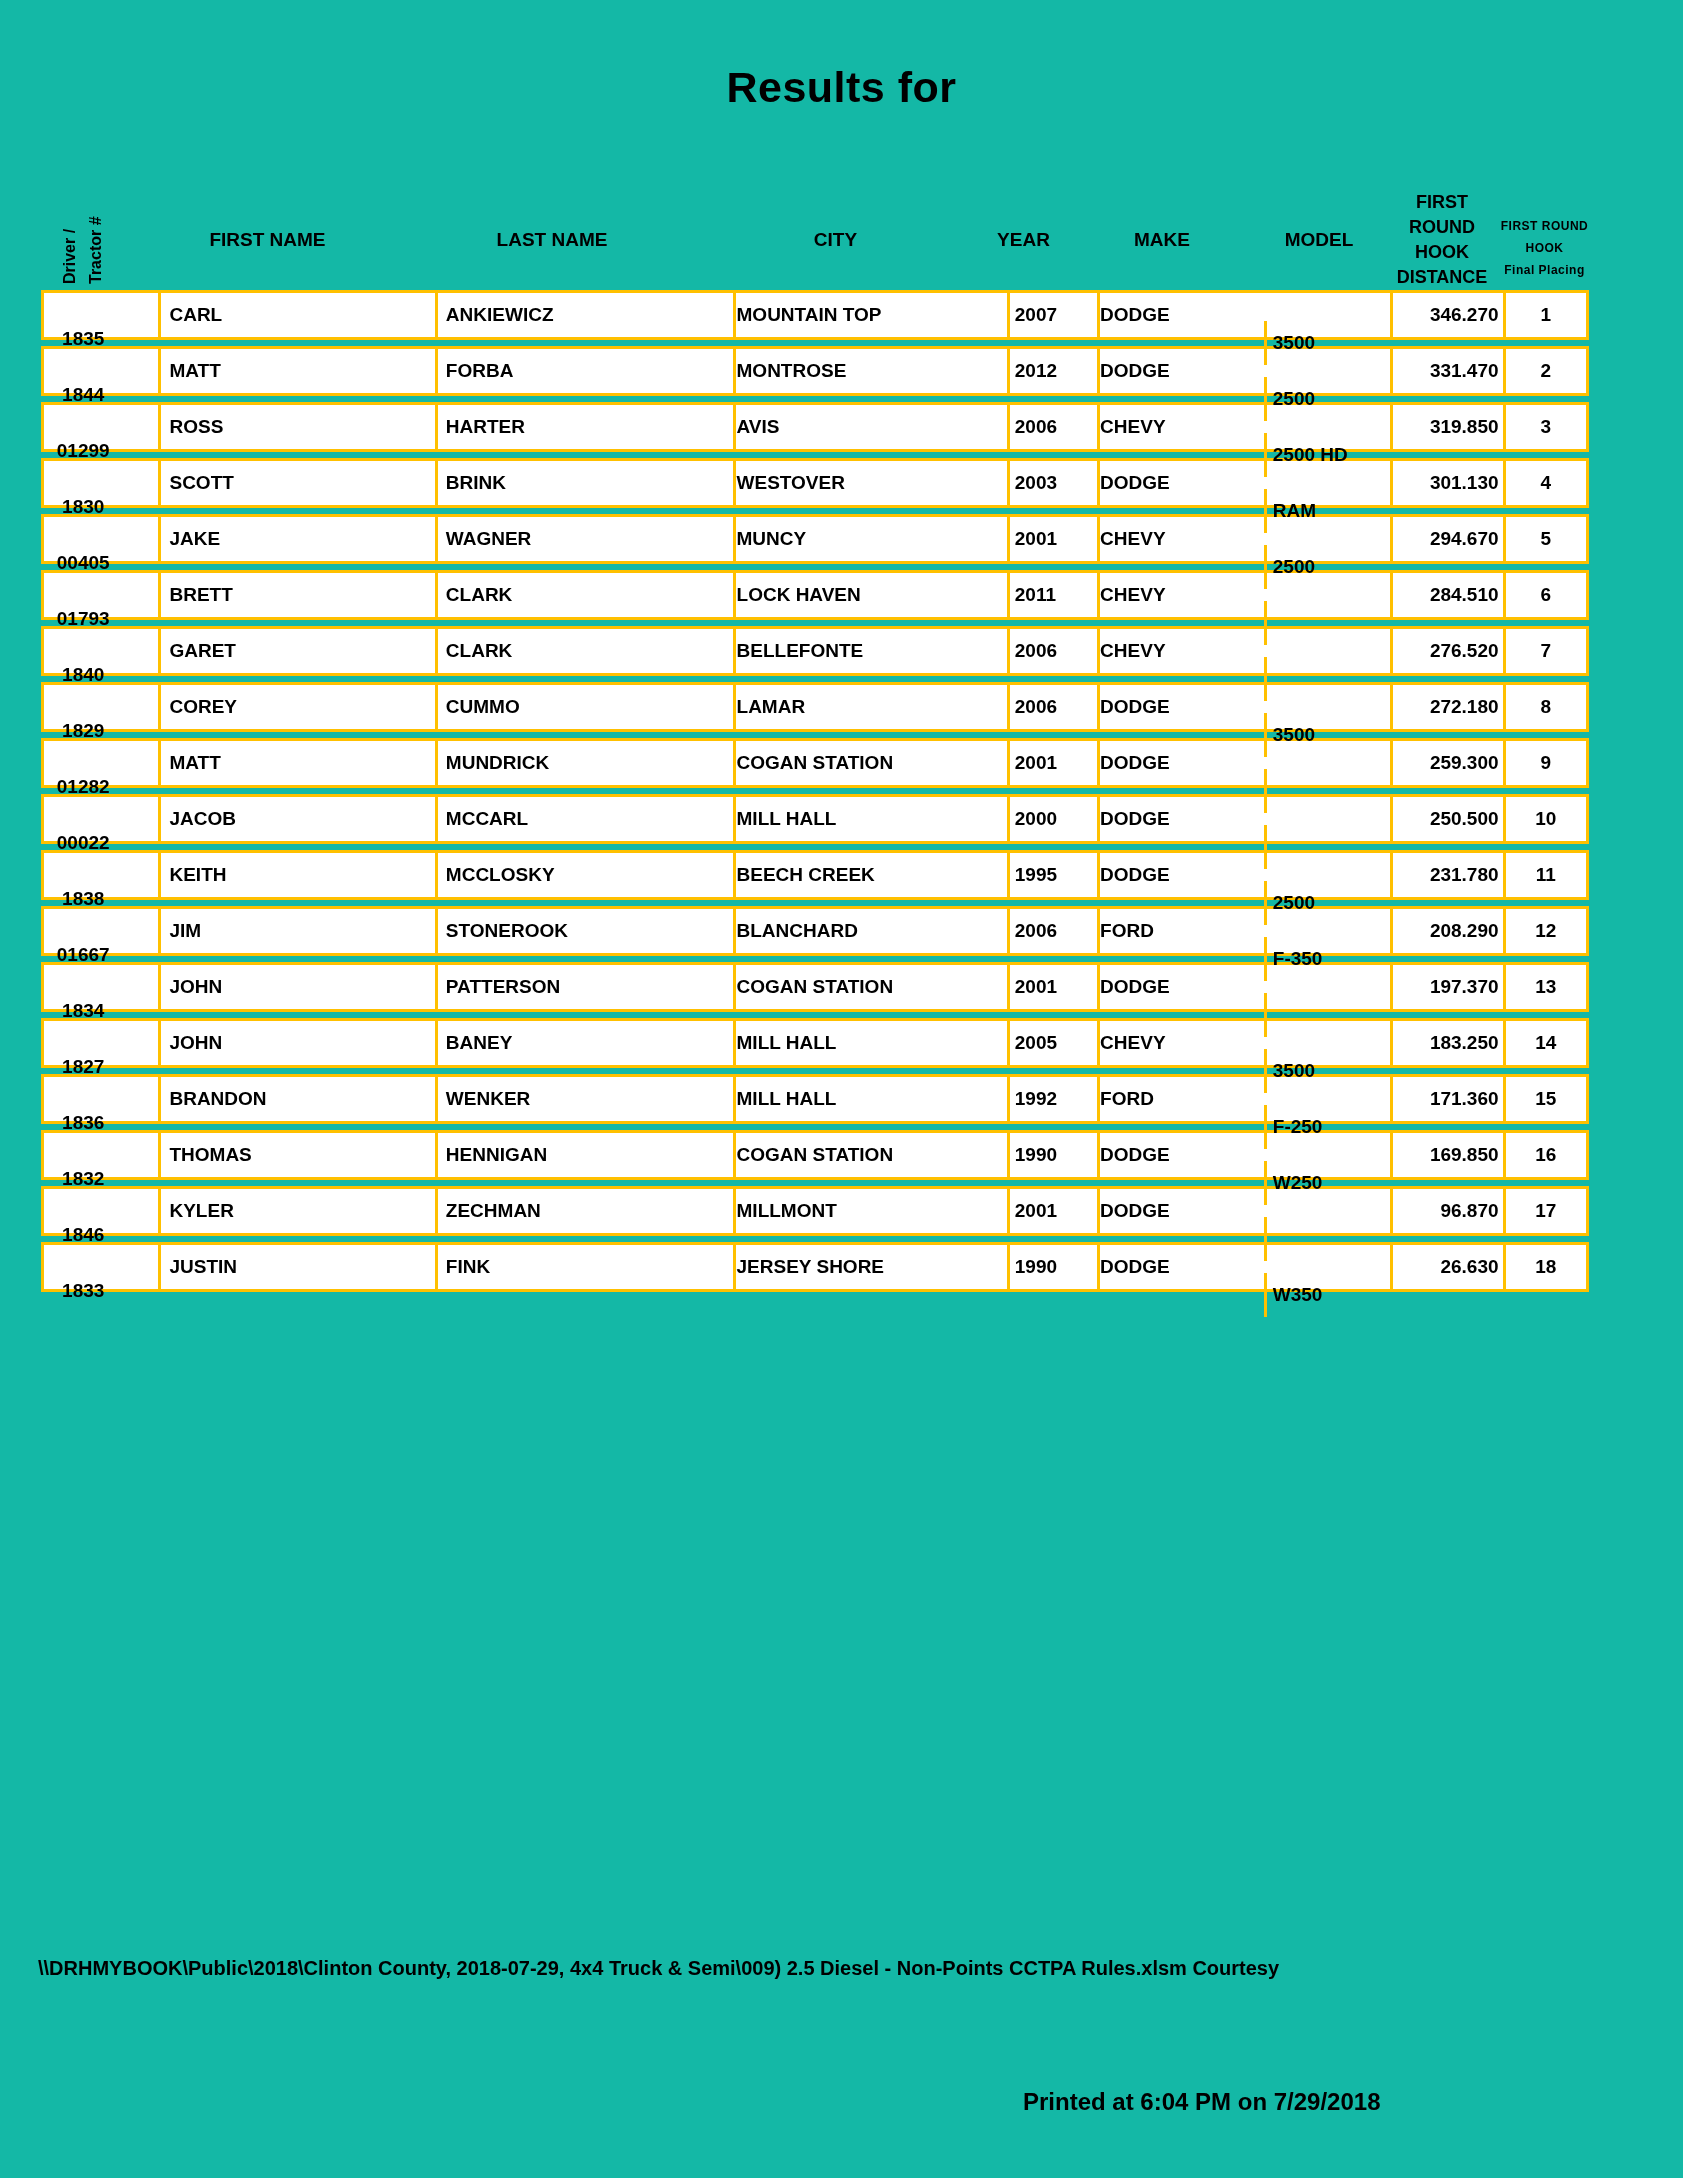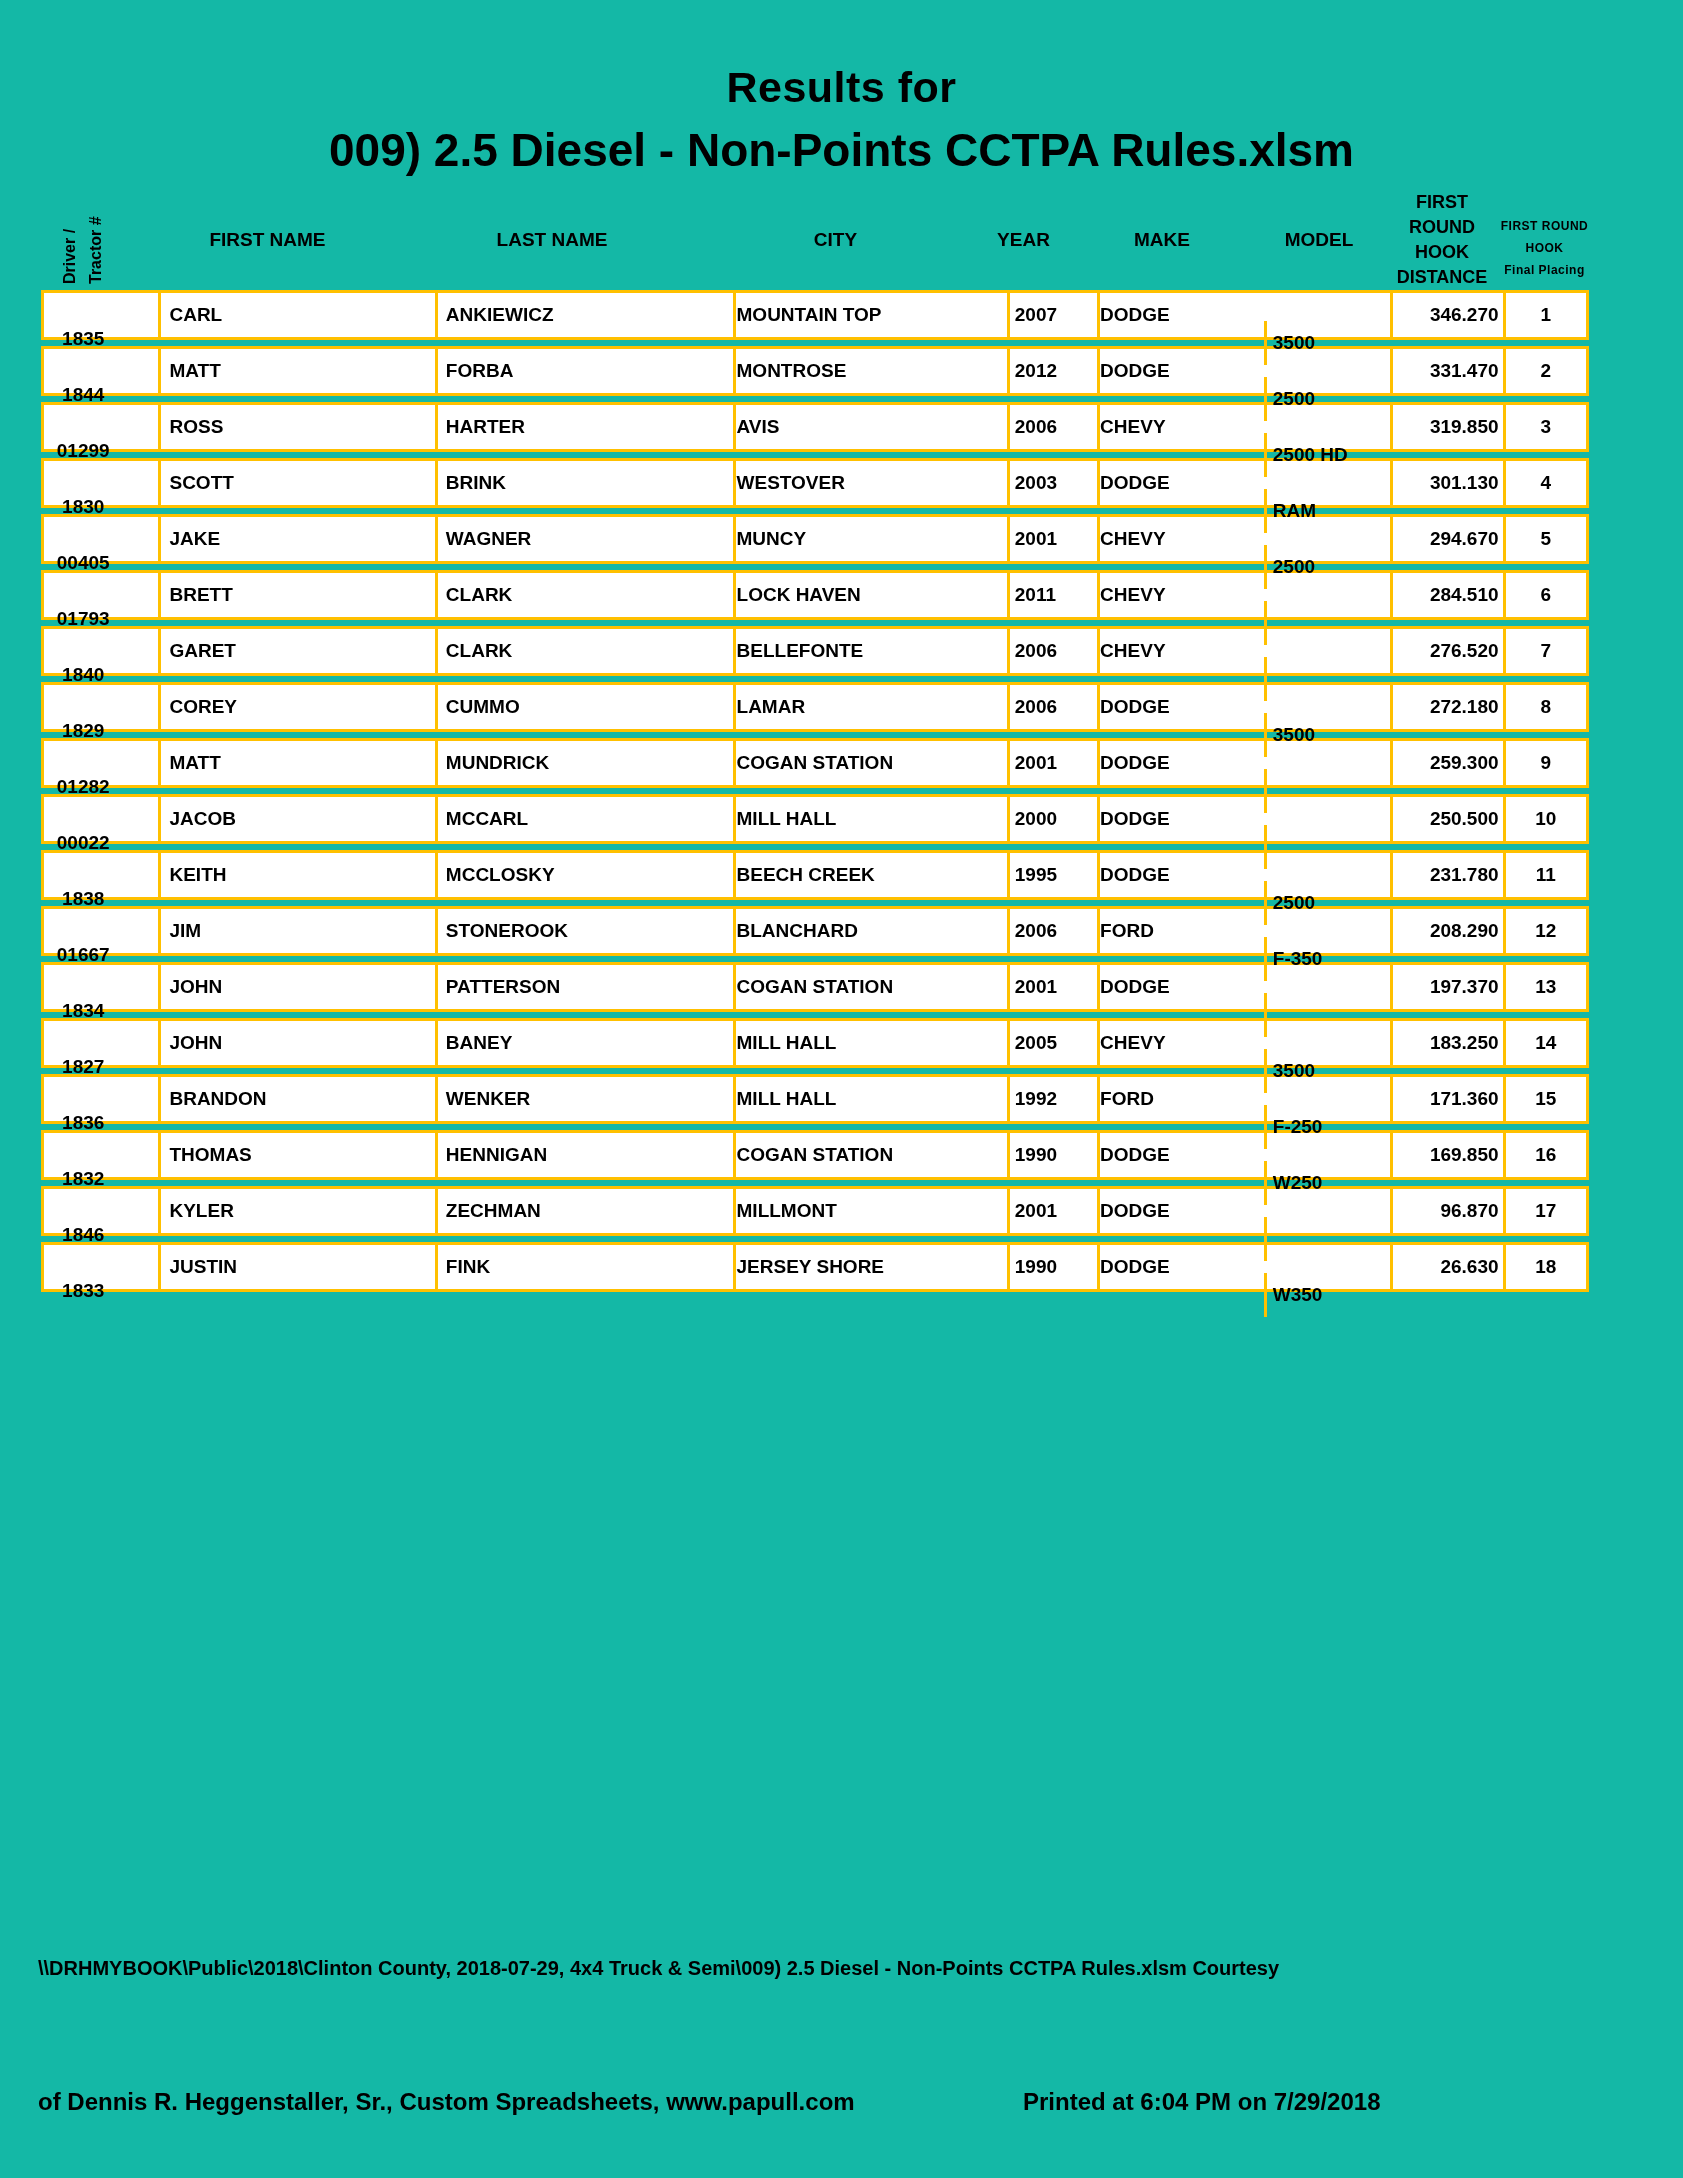--- a/index.html
+++ b/index.html
@@ -132,21 +132,20 @@
     font-size: 24px;
     white-space: nowrap;
   }
 </style>
 </head>
 <body>
 
 <div class="page">
 
   <div class="title1">Results for</div>
-  <div class="title2">009) 2.5 Diesel - Non-Points CCTPA Rules.xlsm</div>
 
   <div class="driver-hdr">
     <div>Driver /</div>
     <div>Tractor #</div>
   </div>
 
   <div class="hdr hdr-first">FIRST NAME</div>
   <div class="hdr hdr-last">LAST NAME</div>
   <div class="hdr hdr-city">CITY</div>
   <div class="hdr hdr-year">YEAR</div>
@@ -361,17 +360,16 @@
         <div class="cell c3">JERSEY SHORE</div>
         <div class="cell c4">1990</div>
         <div class="cell c5">DODGE</div>
         <div class="cell c6">W350</div>
         <div class="cell c7">26.630</div>
         <div class="cell c8">18</div>
       </div>
     </div>
 
   <div class="footer1">\\DRHMYBOOK\Public\2018\Clinton County, 2018-07-29, 4x4 Truck &amp; Semi\009) 2.5 Diesel - Non-Points CCTPA Rules.xlsm  Courtesy</div>
-  <div class="footer2-left">of Dennis R. Heggenstaller, Sr., Custom Spreadsheets, www.papull.com</div>
   <div class="footer2-right">Printed at 6:04 PM on 7/29/2018</div>
 
 </div>
 
 
 </body></html>

